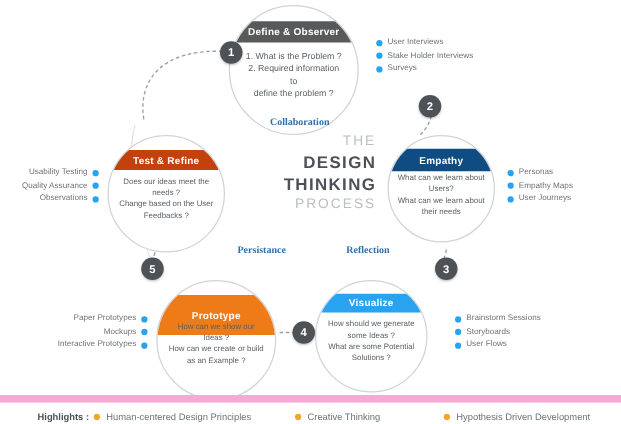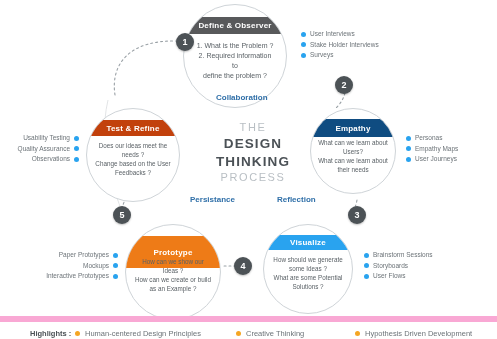--- a/index.html
+++ b/index.html
@@ -27,24 +27,24 @@
   .blist.left .row{justify-content:flex-end;}
   .dot{width:5px;height:5px;border-radius:50%;background:#29a3ef;flex:0 0 auto;}
 
   
   .badge{position:absolute;width:18px;height:18px;border-radius:50%;
          background:#4c5256;color:#ffffff;font-size:9px;font-weight:bold;
          display:flex;align-items:center;justify-content:center;
          box-shadow:0 1px 2px rgba(0,0,0,.25);}
 
   
-  .cap{position:absolute;color:#2f6fa8;font-size:8px;font-weight:bold;white-space:nowrap;}
-
-  
-  #center{position:absolute;left:205px;top:120px;width:96px;text-align:center;}
+  .cap{position:absolute;color:#2f6fa8;font-size:8px;font-weight:bold;white-space:nowrap;font-family:Liberation Serif, serif;}
+
+  
+  #center{position:absolute;left:205px;top:106px;width:96px;text-align:right;}
   #center .l1{font-size:11px;color:#b9bfc4;letter-spacing:1.6px;line-height:1.35;}
   #center .l2{font-size:13.5px;color:#4b5156;font-weight:bold;letter-spacing:1.1px;line-height:1.32;}
   #center .l3{font-size:13.5px;color:#4b5156;font-weight:bold;letter-spacing:1.1px;line-height:1.32;}
   #center .l4{font-size:11px;color:#b9bfc4;letter-spacing:1.6px;line-height:1.35;}
 
   
   #footer{position:absolute;left:0;top:316px;width:497px;height:23px;
           border-top:6px solid #f9a8d4;display:flex;align-items:center;}
   #footer .hl{position:absolute;left:30px;font-size:7.5px;font-weight:bold;color:#4b5156;white-space:nowrap;}
   .fitem{position:absolute;display:flex;align-items:center;gap:5px;
@@ -109,21 +109,21 @@
     <div class="row">
       <span class="dot"></span>
       <span>Empathy Maps</span>
     </div>
     <div class="row">
       <span class="dot"></span>
       <span>User Journeys</span>
     </div>
   </div>
 
-  <div class="stage" id="s-visualize" style="left:263px;top:224px;width:90px;height:90px;">
+  <div class="stage" id="s-visualize" style="left:252px;top:224px;width:90px;height:90px;">
     <div class="hdr" style="top:10px;height:15px;font-size:8px;background:#29a3ef;">
       <span>Visualize</span>
     </div>
     <div class="body" style="top:30px;font-size:6.3px;white-space:pre-line;padding:0 6px;">How should we generate
 some Ideas ?
 What are some Potential
 Solutions ?</div>
   </div>
   <div class="blist right" style="left:364px;top:250px;font-size:6.5px;">
     <div class="row">

